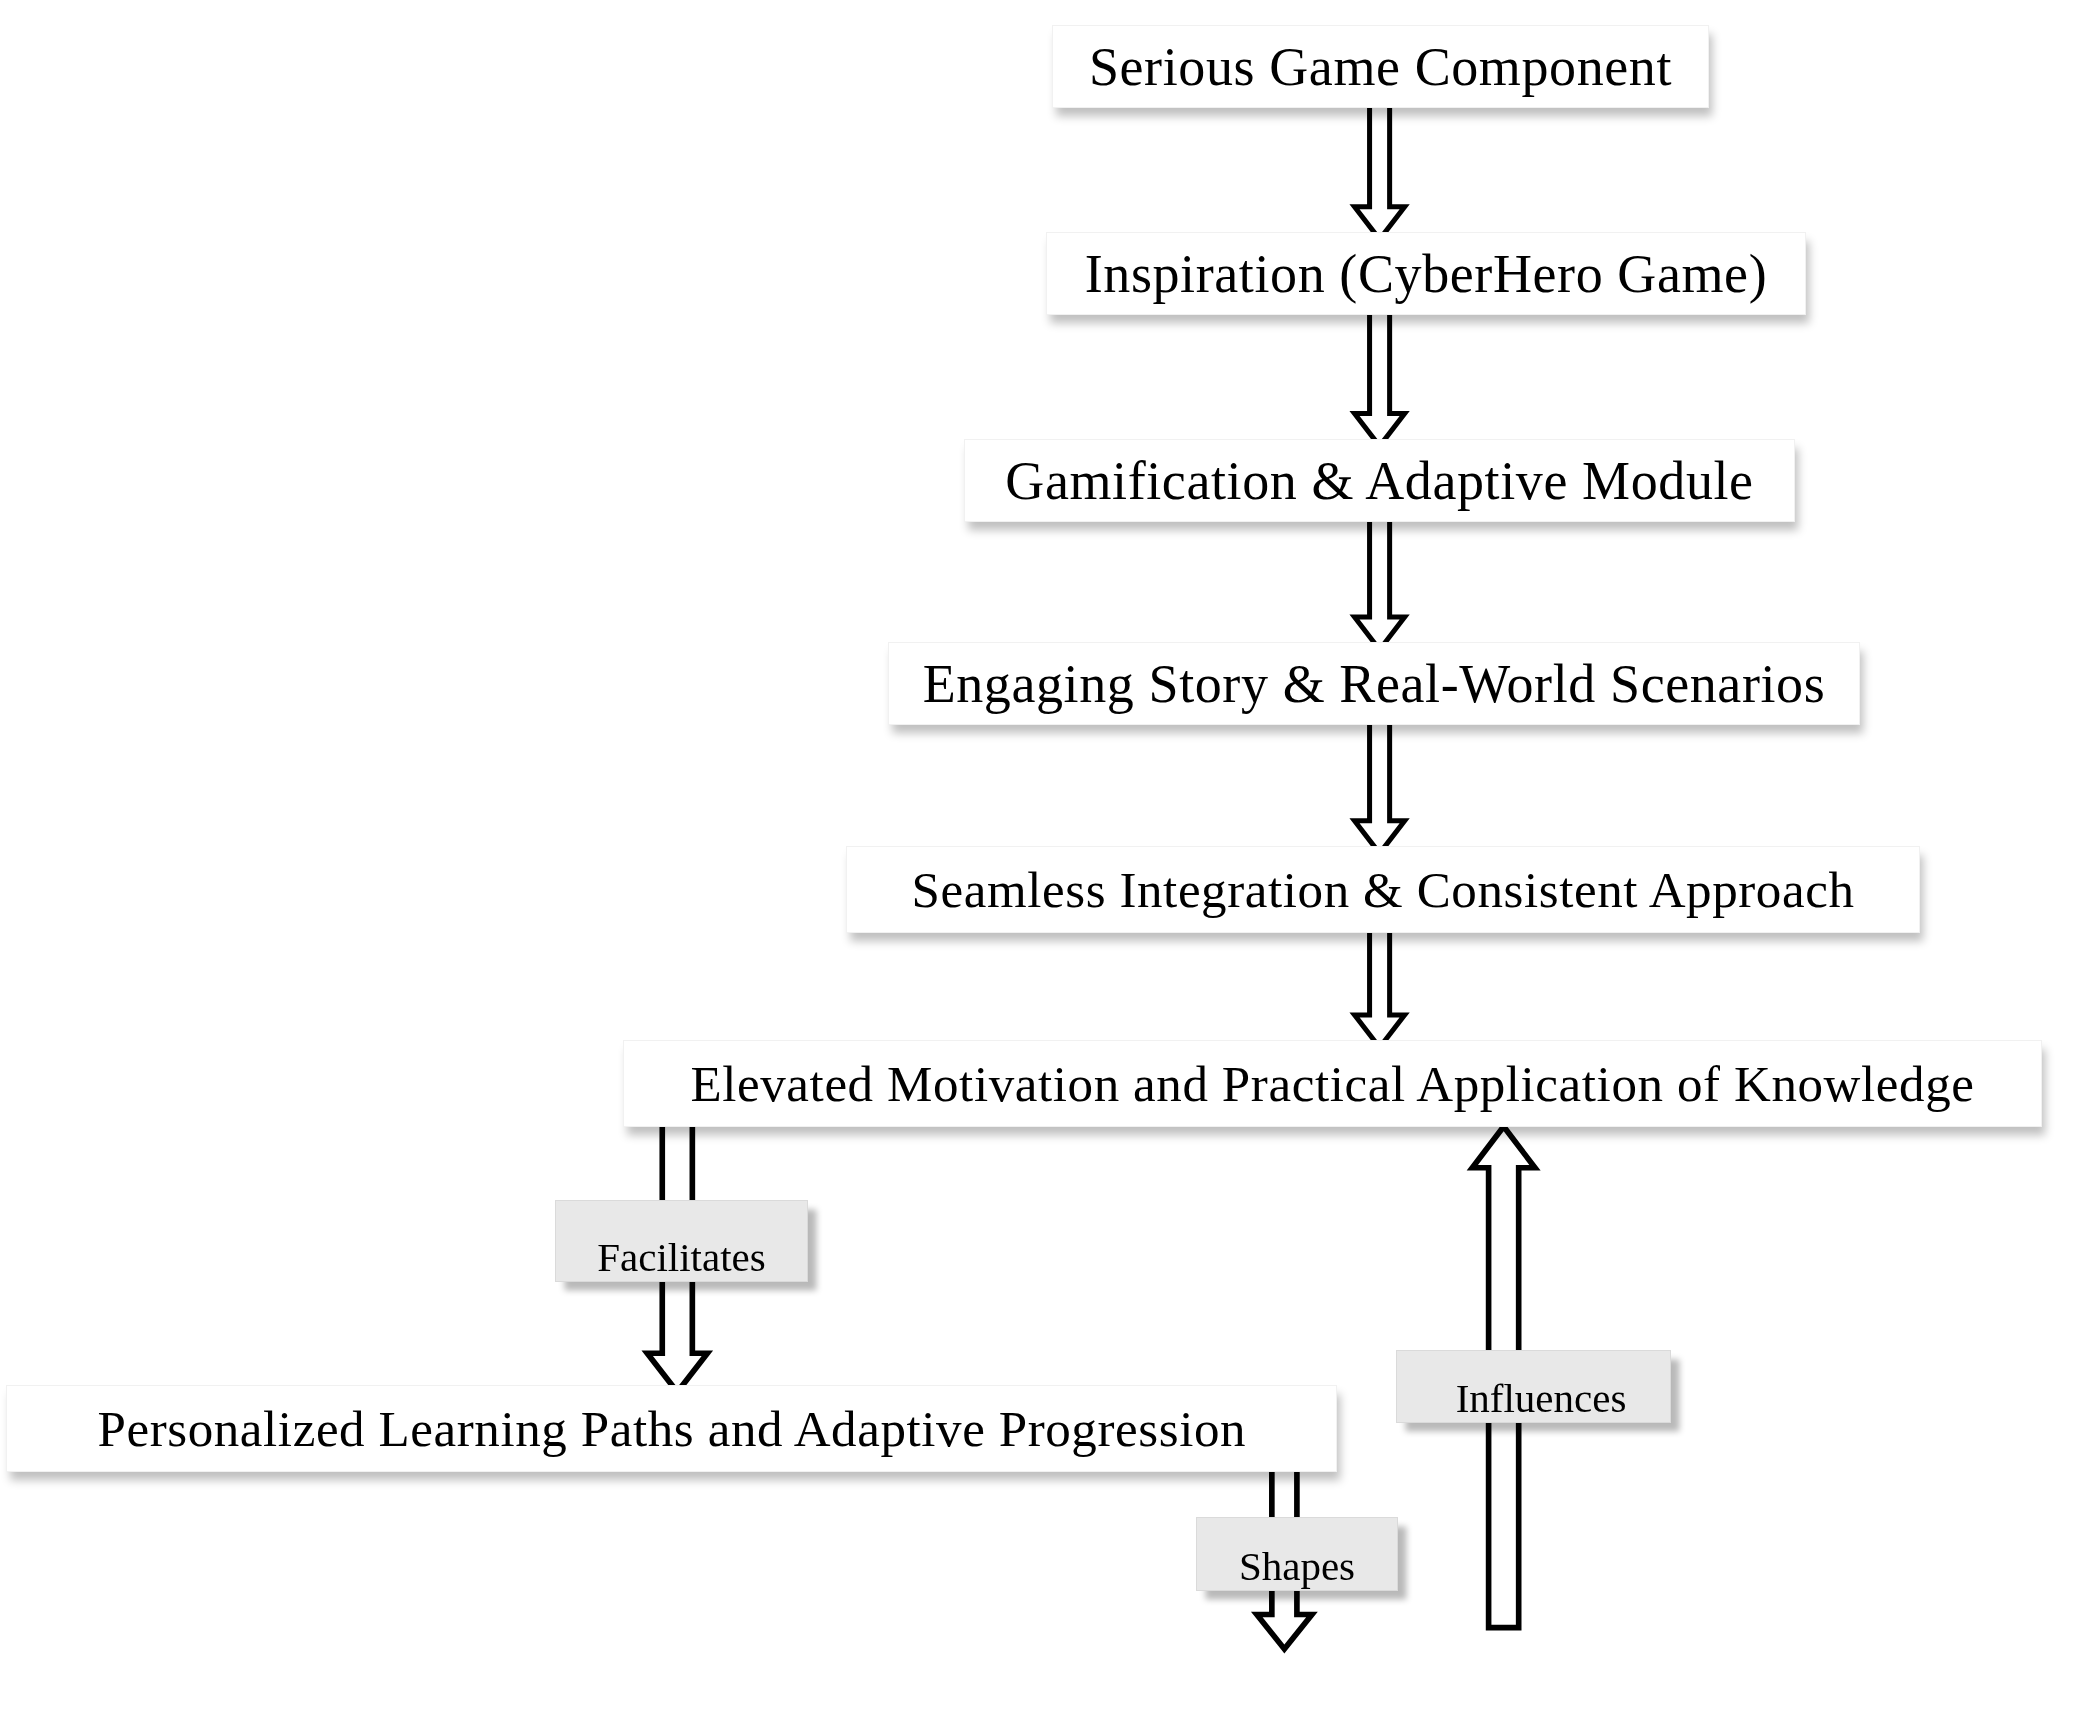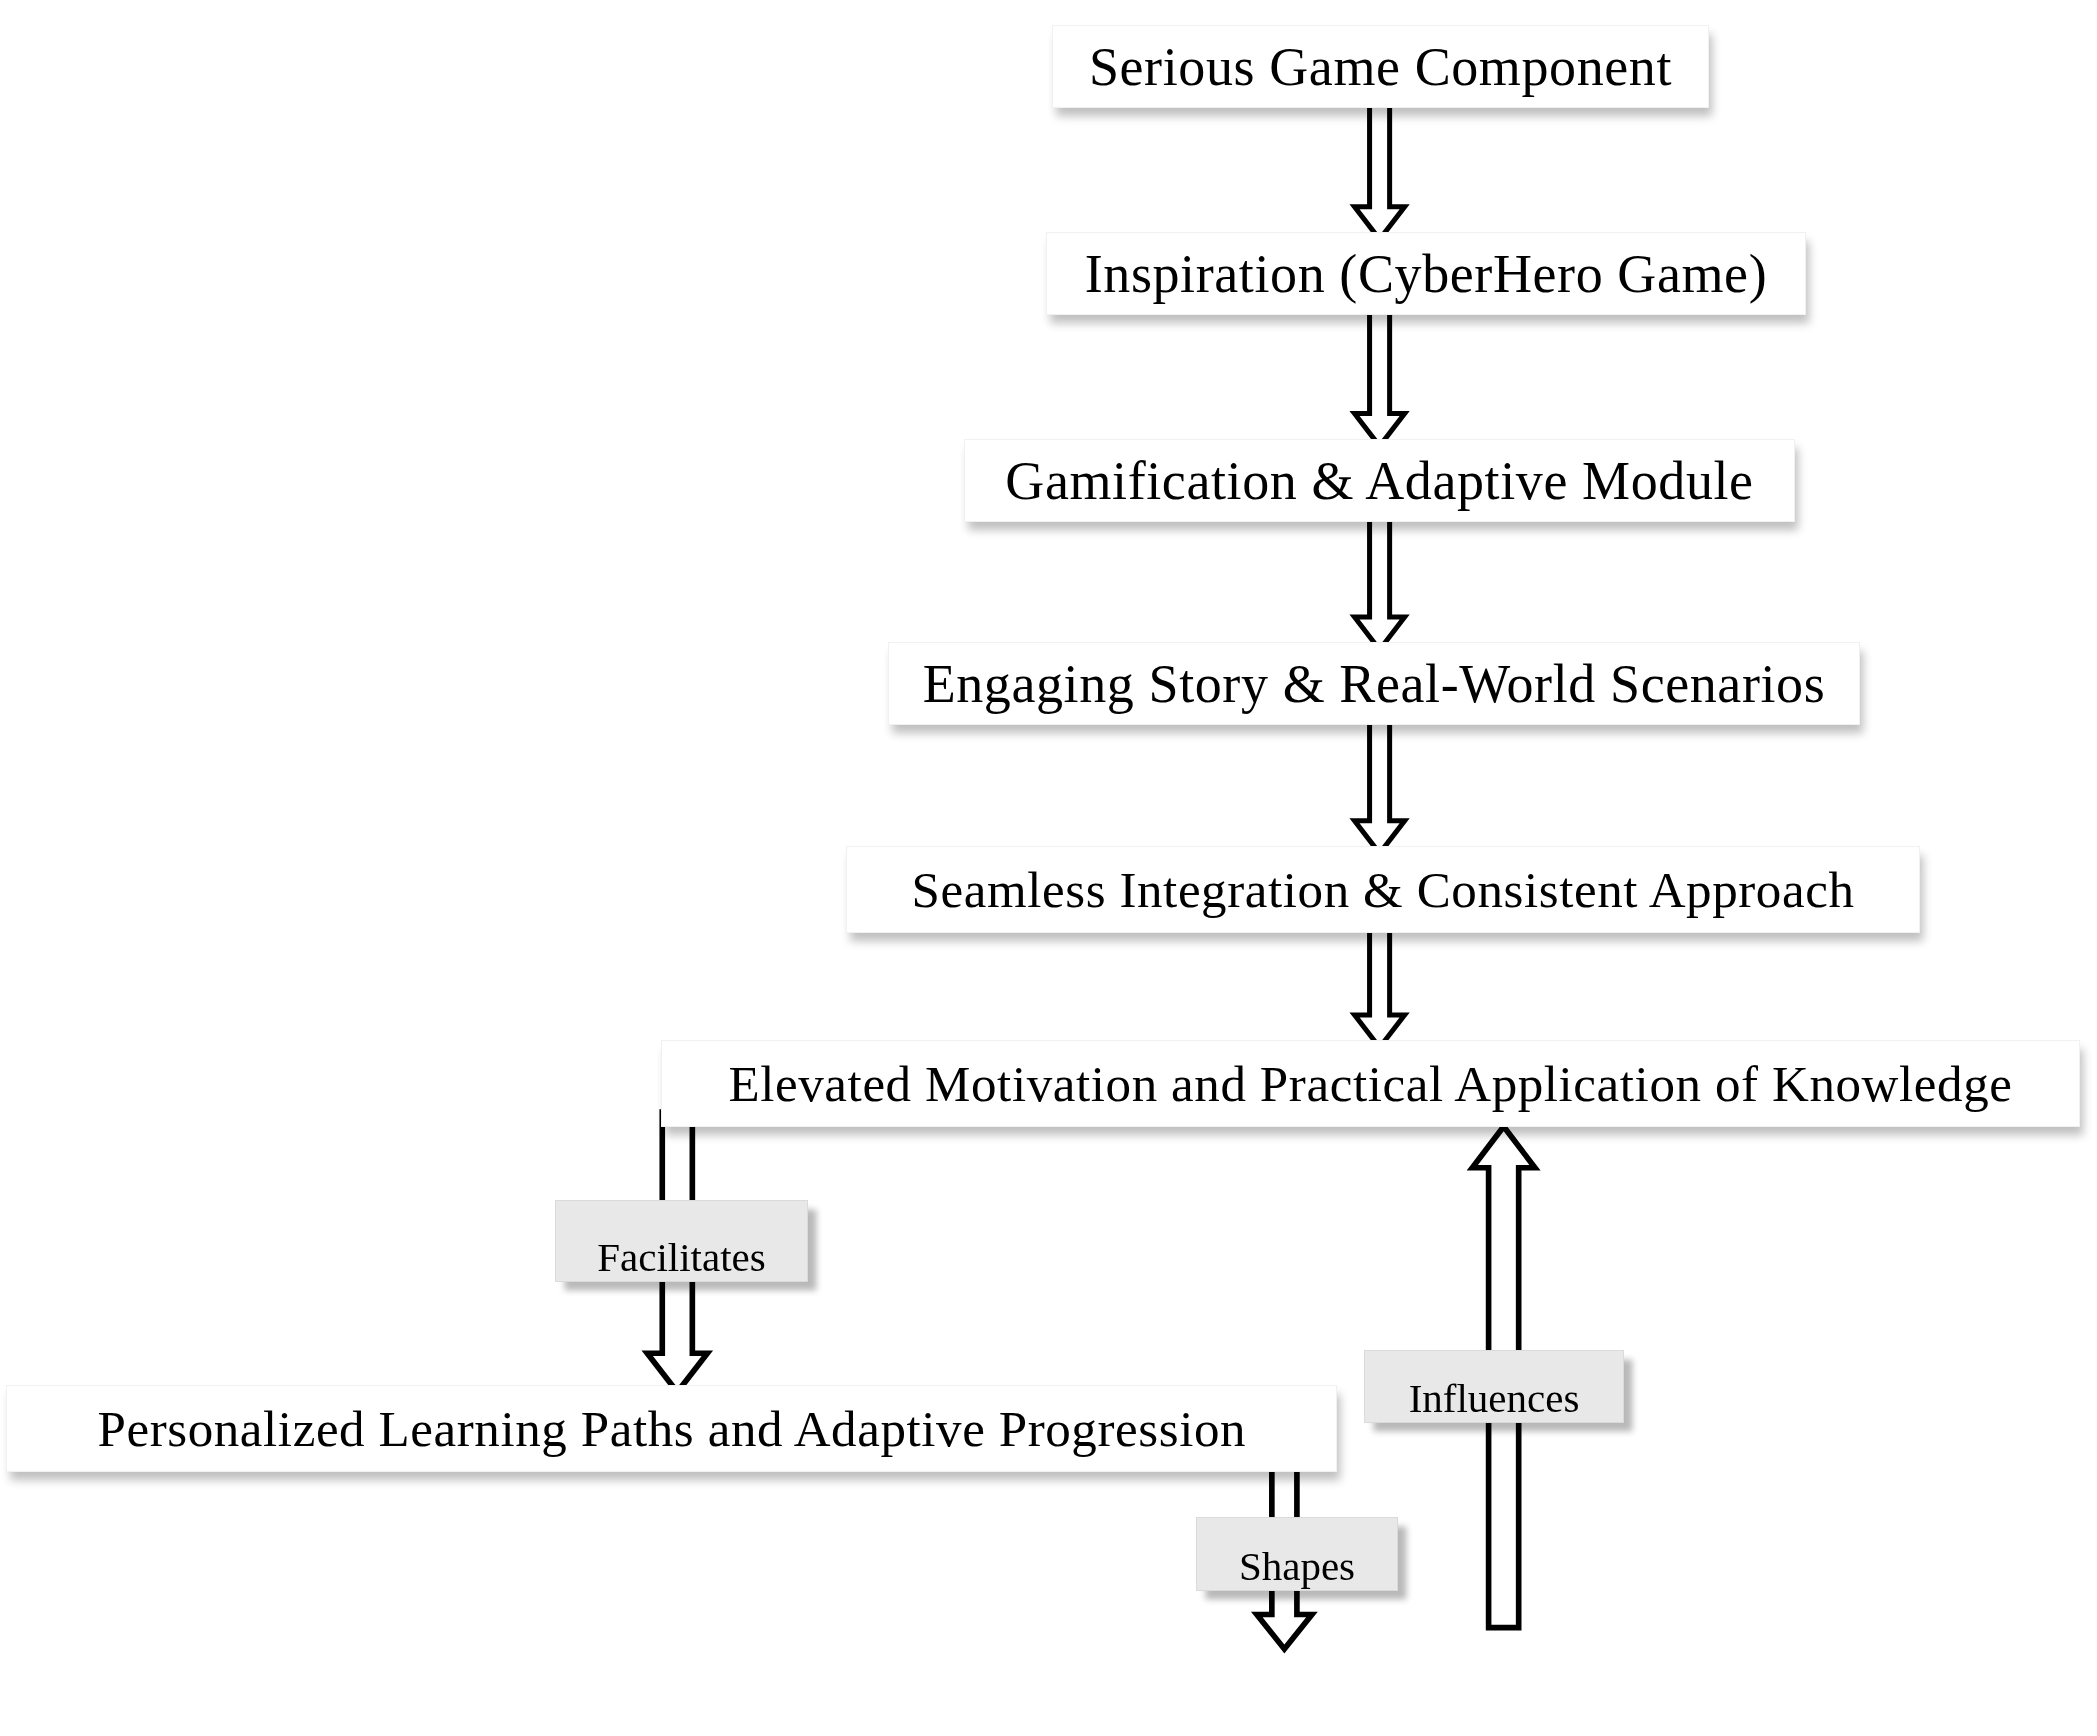--- a/index.html
+++ b/index.html
@@ -54,26 +54,26 @@
   }
   .arrow.slim { stroke-width: 8; }
   .arrow.bold { stroke-width: 9; }
 
   
   #n-serious       { left: 1052px; top: 25px;   width: 655px; height: 81px; }
   #n-inspiration   { left: 1046px; top: 232px;  width: 758px; height: 81px; }
   #n-gamification  { left: 964px; top: 439px;  width: 829px; height: 81px; }
   #n-engaging      { left: 888px; top: 642px; width: 970px; height: 81px; }
   #n-seamless      { left: 846px; top: 846px; width: 1072px; height: 85px; }
-  #n-elevated      { left: 661px; top: 1040px; width: 1417px; height: 85px; }
+  #n-elevated      { left: 623px; top: 1040px; width: 1417px; height: 85px; }
   #n-personalized  { left: 6.3px;   top: 1385px; width: 1329px; height: 85px; }
   #n-participants  { left: 1205px; top: 1642px; width: 337px;  height: 88px; }
 
   #l-facilitates { left: 555px;  top: 1200px; width: 251px; height: 80px; }
-  #l-influences  { left: 1364px; top: 1350px; width: 258px; height: 71px; }
+  #l-influences  { left: 1396px; top: 1350px; width: 258px; height: 71px; padding-left: 15px; }
   #l-shapes      { left: 1196px; top: 1517px; width: 200px; height: 72px; }
 </style>
 </head>
 <body>
 
 <div id="canvas">
 
   <svg id="arrows" width="2097" height="1736" viewBox="0 0 3347 2771" aria-hidden="true">
     <path class="arrow slim" d="M2186,150 V330 H2162 L2202,382 L2242,330 H2218 V150 Z"></path>
     <path class="arrow slim" d="M2186,480 V660 H2162 L2202,712 L2242,660 H2218 V480 Z"></path>

